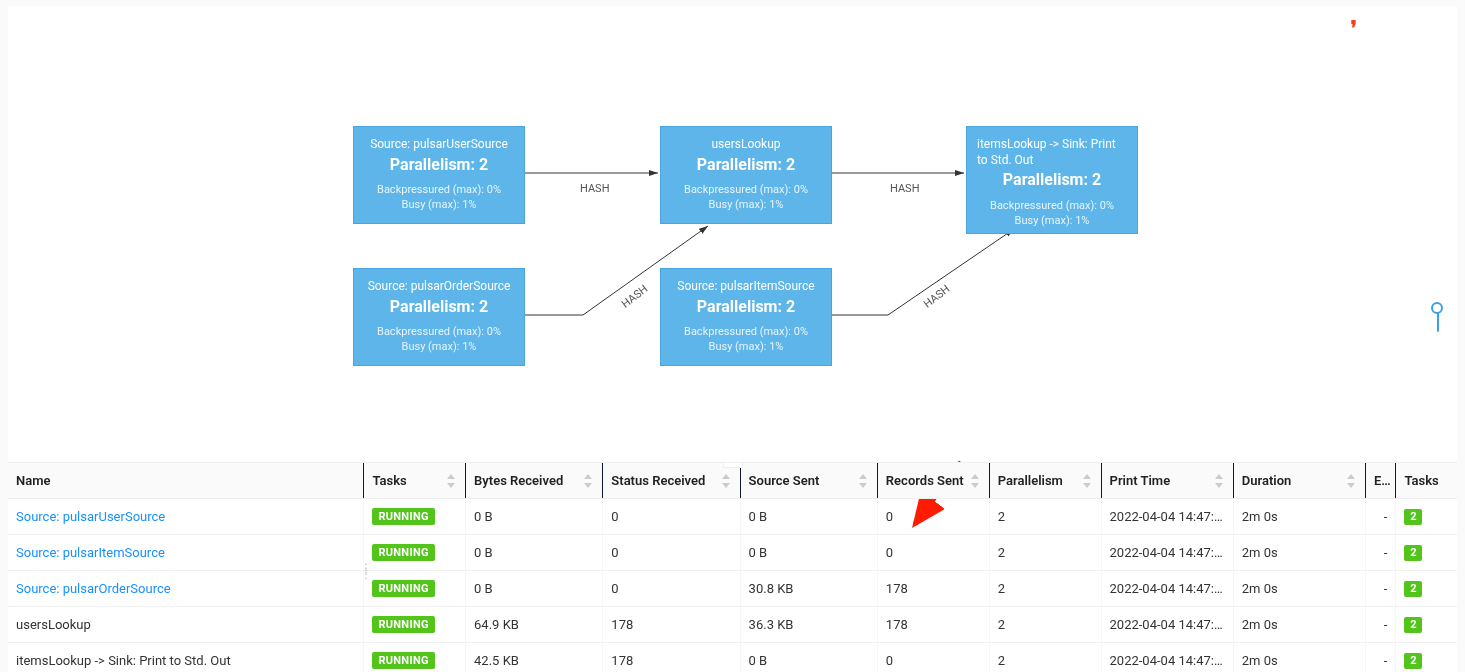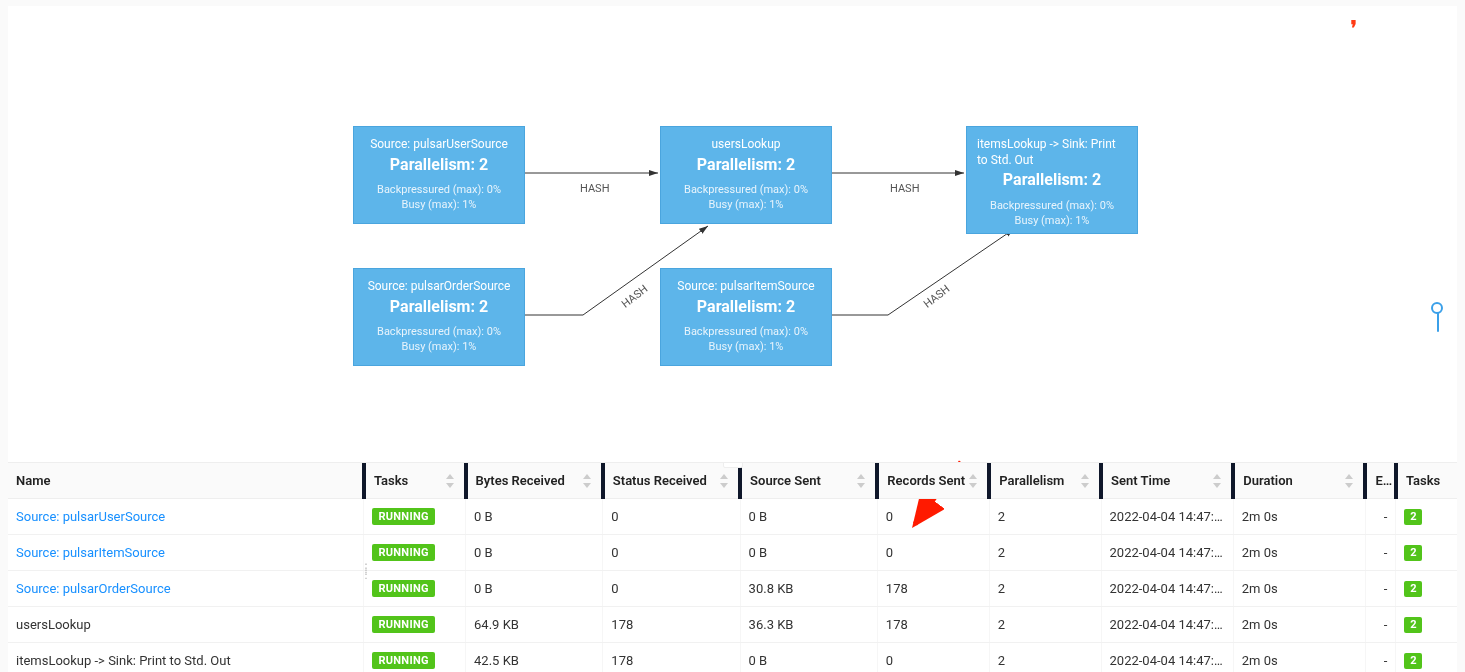--- a/index.html
+++ b/index.html
@@ -122,21 +122,21 @@
     table-layout: fixed;
     font-size: 13px;
   }
   thead th {
     background: #fafafa;
     font-weight: 600;
     text-align: left;
     color: #222;
     padding: 10px 8px;
     border-bottom: 1px solid #eee;
-    border-right: 4px solid #0f172a;
+    border-right: 1px solid #0f172a;
     position: relative;
     white-space: nowrap;
     overflow: hidden;
     text-overflow: ellipsis;
   }
   thead th:last-child { border-right: none; }
   .sort-caret {
     position: absolute;
     right: 8px;
     top: 50%;
@@ -307,21 +307,21 @@
         </colgroup>
         <thead>
           <tr>
             <th><span>Name</span></th>
             <th><span>Tasks</span><span class="sort-caret"></span></th>
             <th><span>Bytes Received</span><span class="sort-caret"></span></th>
             <th><span>Status Received</span><span class="sort-caret"></span></th>
             <th><span>Source Sent</span><span class="sort-caret"></span></th>
             <th><span>Records Sent</span><span class="sort-caret"></span></th>
             <th><span>Parallelism</span><span class="sort-caret"></span></th>
-            <th><span>Sent Time</span><span class="sort-caret"></span></th>
+            <th><span>Print Time</span><span class="sort-caret"></span></th>
             <th><span>Duration</span><span class="sort-caret"></span></th>
             <th><span>End</span></th>
             <th><span>Tasks</span></th>
           </tr>
         </thead>
         <tbody id="tbody">
             <tr>
     <td><span class="link">Source: pulsarUserSource</span></td>
     <td><span class="badge">RUNNING</span></td>
     <td>0 B</td>

